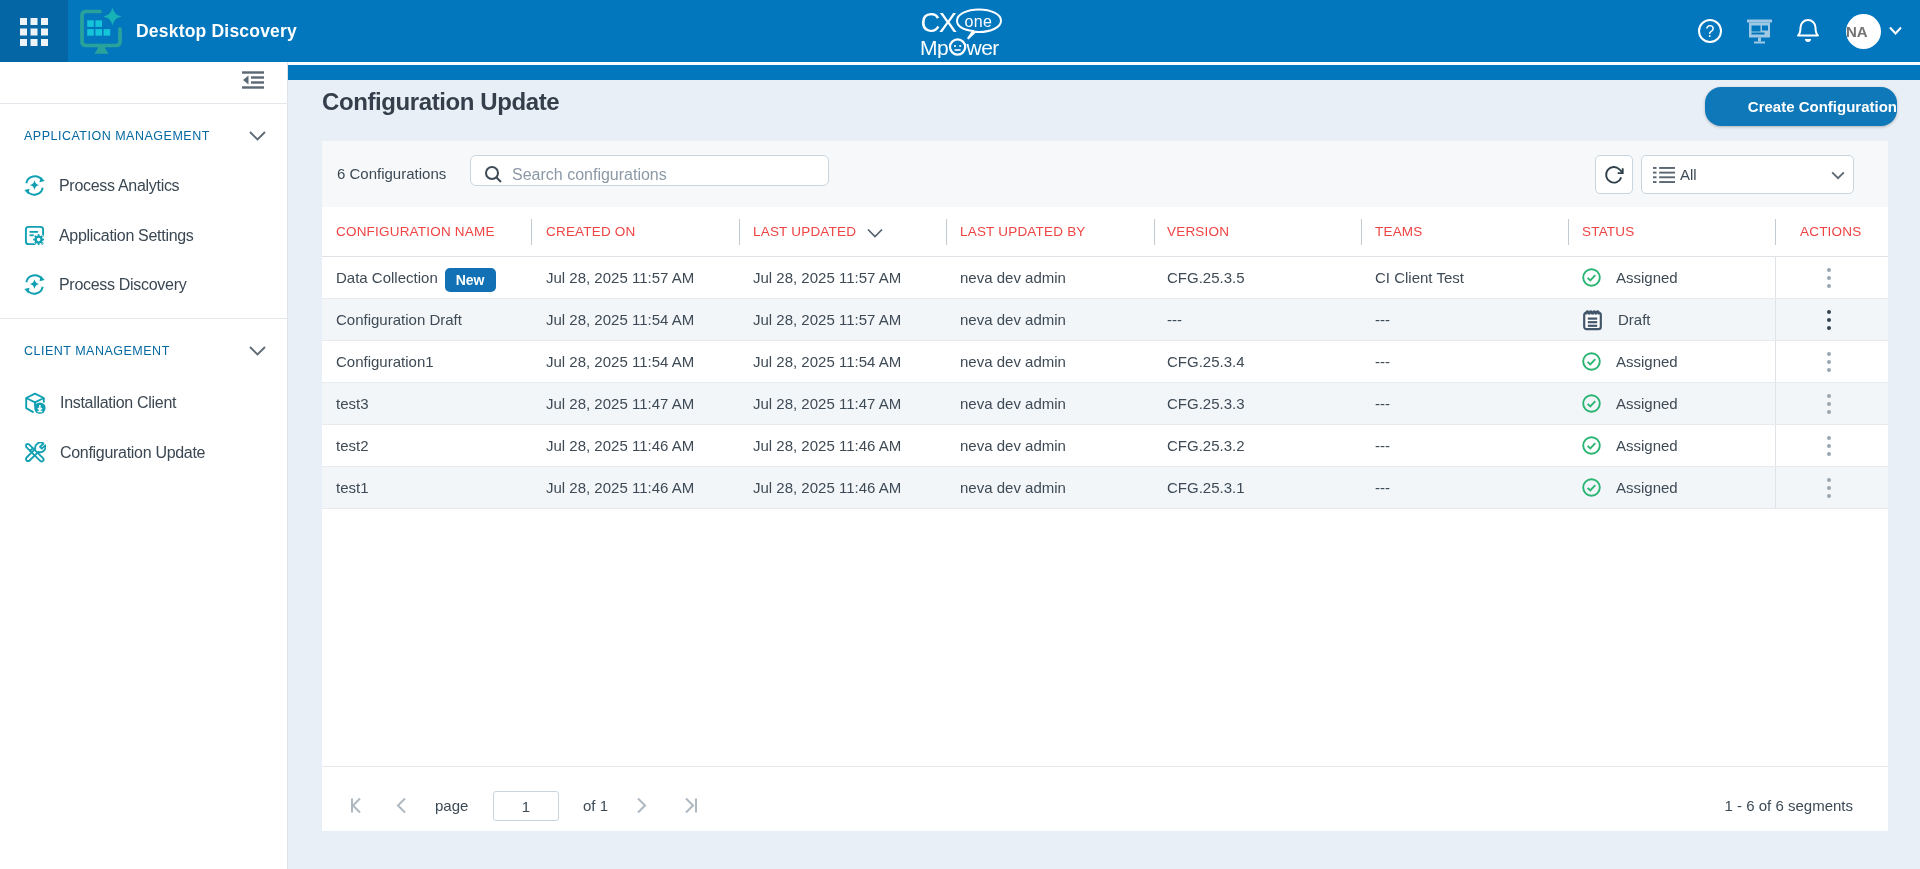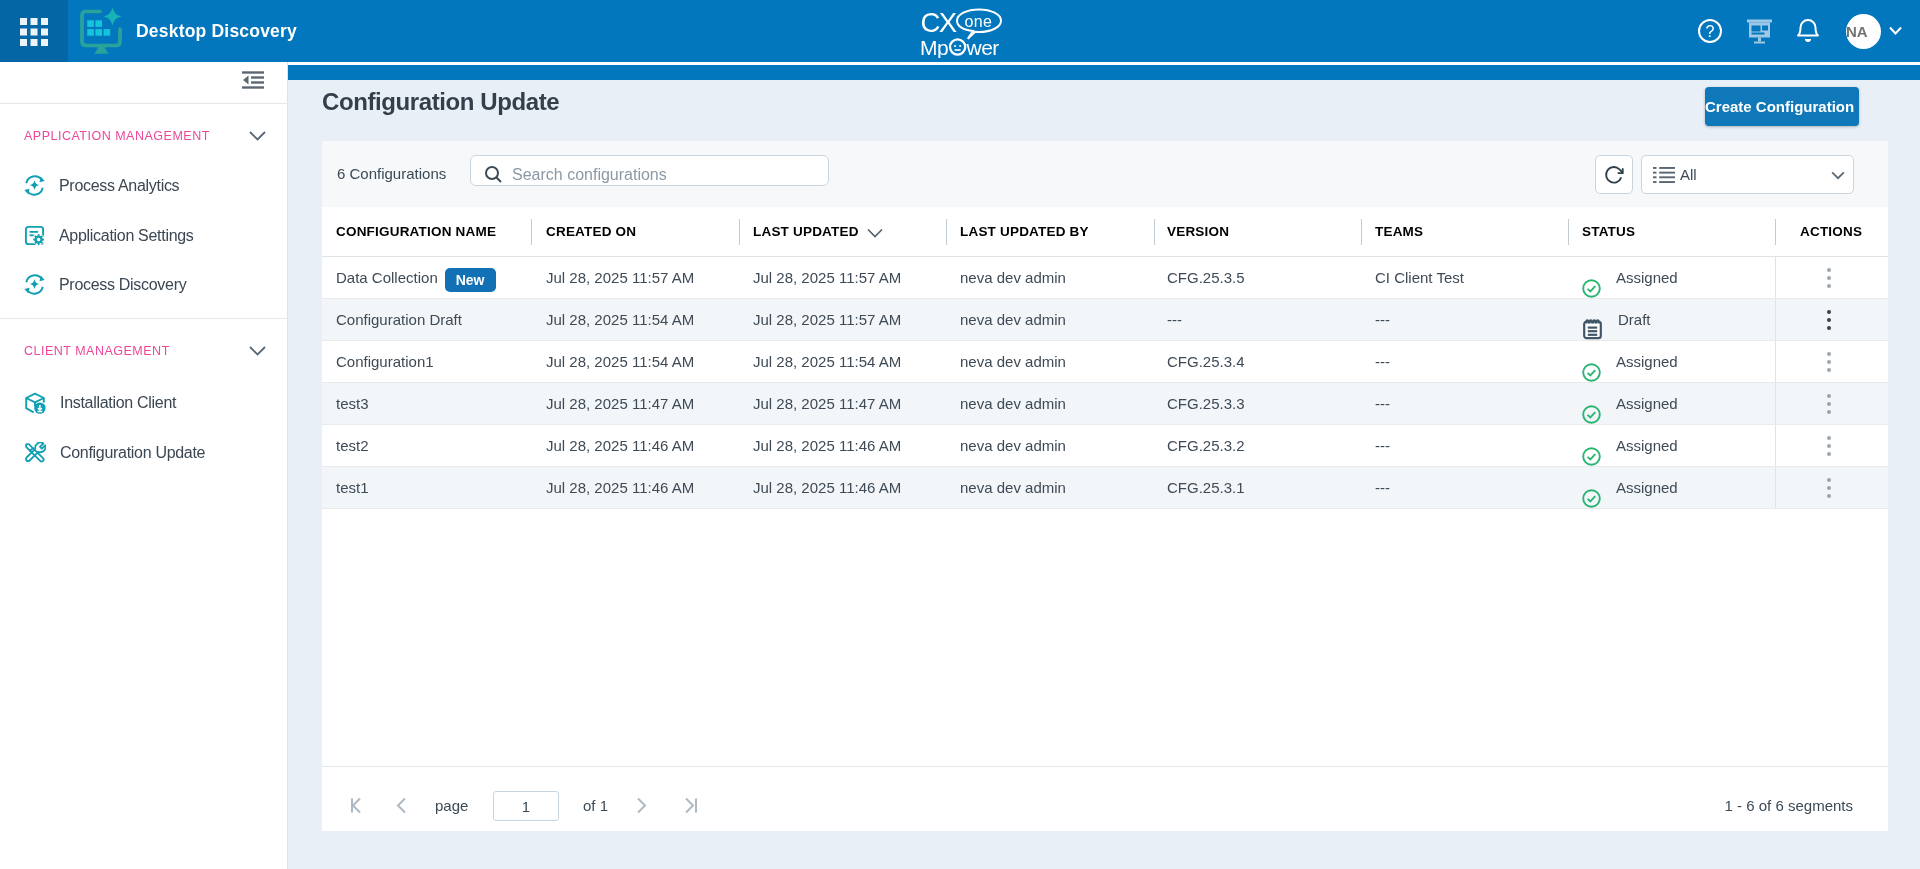--- a/index.html
+++ b/index.html
@@ -13,51 +13,51 @@
   .appname { position:absolute; left:136px; top:0; height:62px; line-height:62px; color:#fff; font-size:17.5px; font-weight:bold; letter-spacing:.2px; }
   .logo-cx { position:absolute; left:921px; top:6px; width:82px; height:52px; }
   .tb-ico { position:absolute; top:0; height:62px; display:flex; align-items:center; }
   .avatar { position:absolute; left:1846px; top:13.5px; width:35px; height:35px; background:#fff; border-radius:50%; color:#737373; font-size:15px; font-weight:bold; text-align:left; line-height:35px; }
 
   
   .sidebar { position:absolute; left:0; top:62px; width:288px; height:807px; background:#fff; border-right:1px solid #dde3e8; }
   .sb-collapse { position:absolute; left:242px; top:9px; }
   .sb-div1 { position:absolute; left:0; top:41px; width:288px; height:1px; background:#e4e8ec; }
   .sb-div2 { position:absolute; left:0; top:256px; width:288px; height:1px; background:#e4e8ec; }
-  .sb-sect { position:absolute; left:24px; font-size:12.5px; font-weight:normal; color:#ec4899; letter-spacing:.5px; }
+  .sb-sect { position:absolute; left:24px; font-size:12.5px; font-weight:normal; color:#0369a1; letter-spacing:.5px; }
   .sb-chev { position:absolute; left:249px; }
   .sb-item { position:absolute; left:24px; display:flex; align-items:center; gap:14px; font-size:16px; letter-spacing:-0.3px; color:#3b4752; }
 
   
   .h1 { position:absolute; left:322px; top:88px; font-size:24px; font-weight:bold; letter-spacing:-0.4px; color:#343f4b; }
-  .btn-create { position:absolute; left:1705px; top:87px; width:154px; height:39px; background:#0f78b8; border-radius:4px; color:#fff; font-size:15px; font-weight:bold; text-align:left; line-height:39px; box-shadow:0 1px 3px rgba(0,0,0,.25); }
+  .btn-create { position:absolute; left:1705px; top:87px; width:192px; height:39px; background:#0f78b8; border-radius:16px; color:#fff; font-size:15px; font-weight:bold; text-align:right; line-height:39px; box-shadow:0 1px 3px rgba(0,0,0,.25); }
 
   
   .card { position:absolute; left:322px; top:141px; width:1566px; height:690px; background:#fff; }
   .toolbar { position:absolute; left:0; top:0; width:1566px; height:66px; background:#f6f8fa; }
   .count { position:absolute; left:15px; top:0; height:66px; line-height:66px; font-size:15px; color:#3c4a56; }
   .search { position:absolute; left:148px; top:14px; width:359px; height:31px; background:#fff; border:1px solid #c9d5de; border-radius:6px; }
   .search .ph { position:absolute; left:41px; top:0; height:37px; line-height:37px; font-size:16px; color:#8b98a5; }
   .refresh { position:absolute; left:1273px; top:14px; width:38px; height:39px; background:#fff; border:1px solid #c9d5de; border-radius:5px; display:flex; align-items:center; justify-content:center; }
   .filter { position:absolute; left:1319px; top:14px; width:213px; height:39px; background:#fff; border:1px solid #c9d5de; border-radius:5px; }
   .filter .lbl { position:absolute; left:38px; top:0; height:37px; line-height:37px; font-size:15px; color:#3c4a56; }
 
   
   .thead { position:absolute; left:0; top:66px; width:1566px; height:50px; background:#fff; border-bottom:1px solid #dfe3e7; }
-  .th { position:absolute; top:0; height:50px; line-height:50px; font-size:13.5px; font-weight:bold; color:#000000; letter-spacing:.2px; }
+  .th { position:absolute; top:0; height:50px; line-height:50px; font-size:13.5px; font-weight:normal; color:#ef4444; letter-spacing:.2px; }
   .thsep { position:absolute; top:12px; width:1px; height:26px; background:#c3cbd2; }
   .row { position:absolute; left:0; width:1566px; height:42px; border-bottom:1px solid #e7ebee; }
   .row.alt { background:#f2f6f9; }
   .td { position:absolute; top:0; height:41px; line-height:41px; font-size:15px; color:#3e4a55; white-space:nowrap; }
   .actsep { position:absolute; left:1453px; top:0; width:1px; height:41px; background:#dfe3e7; }
   .kebab { position:absolute; left:1505px; top:11px; width:4px; }
   .kebab span { display:block; width:4px; height:4px; border-radius:50%; background:#9aa6b0; margin-bottom:4px; }
   .kebab.dark span { background:#36434e; }
   .badge-new { display:inline-block; margin-left:7px; background:#1271b5; color:#fff; font-size:14px; font-weight:bold; border-radius:5px; padding:0 11px; height:24px; line-height:24px; vertical-align:middle; position:relative; top:1px; }
-  .status { display:flex; align-items:flex-end; gap:15px; height:41px; }
+  .status { display:flex; align-items:center; gap:15px; height:41px; }
 
   
   .pager { position:absolute; left:0; top:625px; width:1566px; height:59px; background:#fff; border-top:1px solid #e4e8eb; }
   .pg { position:absolute; top:9px; height:59px; display:flex; align-items:center; font-size:15px; color:#3c4a56; }
   .pnum { width:66px; height:30px; border:1px solid #c9d5de; border-radius:3px; text-align:center; line-height:30px; color:#3c4a56; }
   .pg-right { position:absolute; right:35px; top:9px; height:59px; line-height:59px; font-size:15px; color:#3c4a56; }
 </style>
 </head>
 <body>
 <div id="page">

